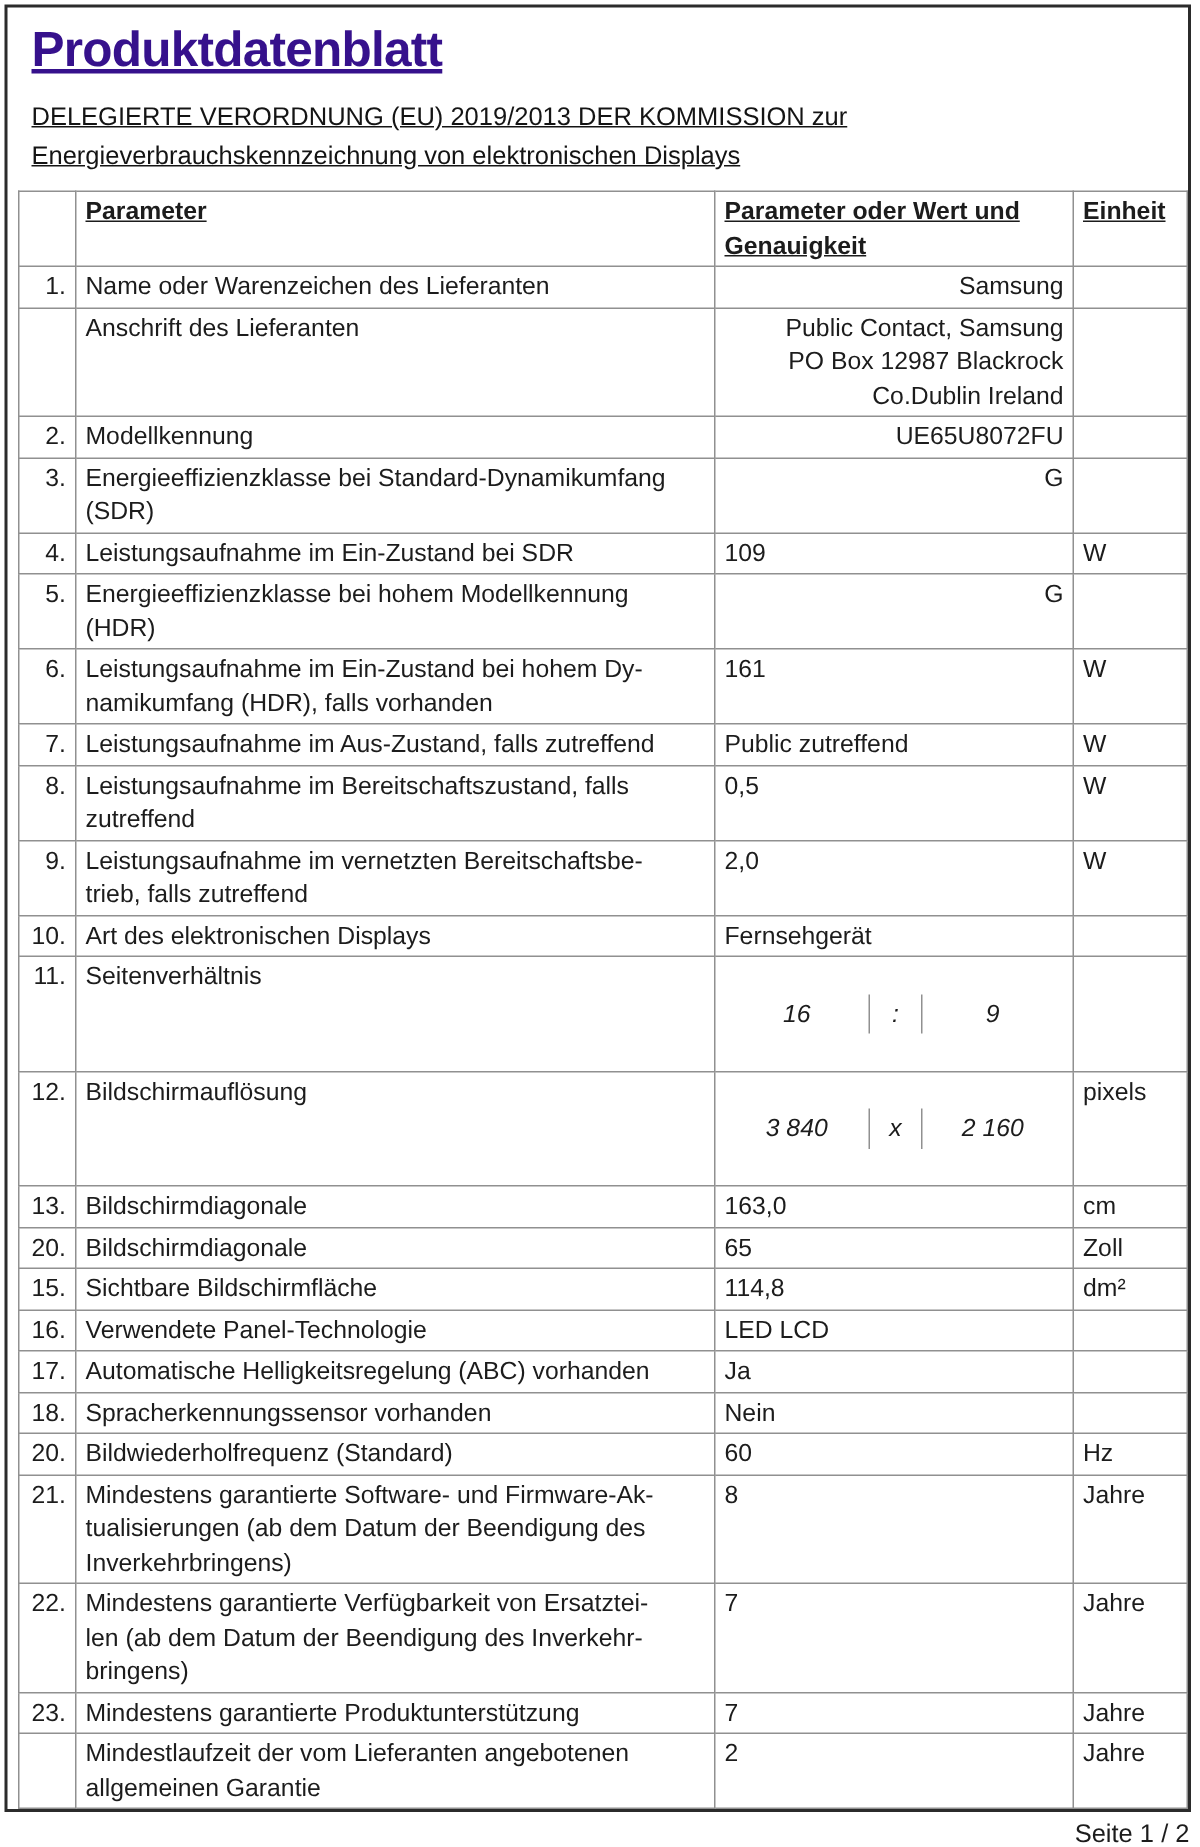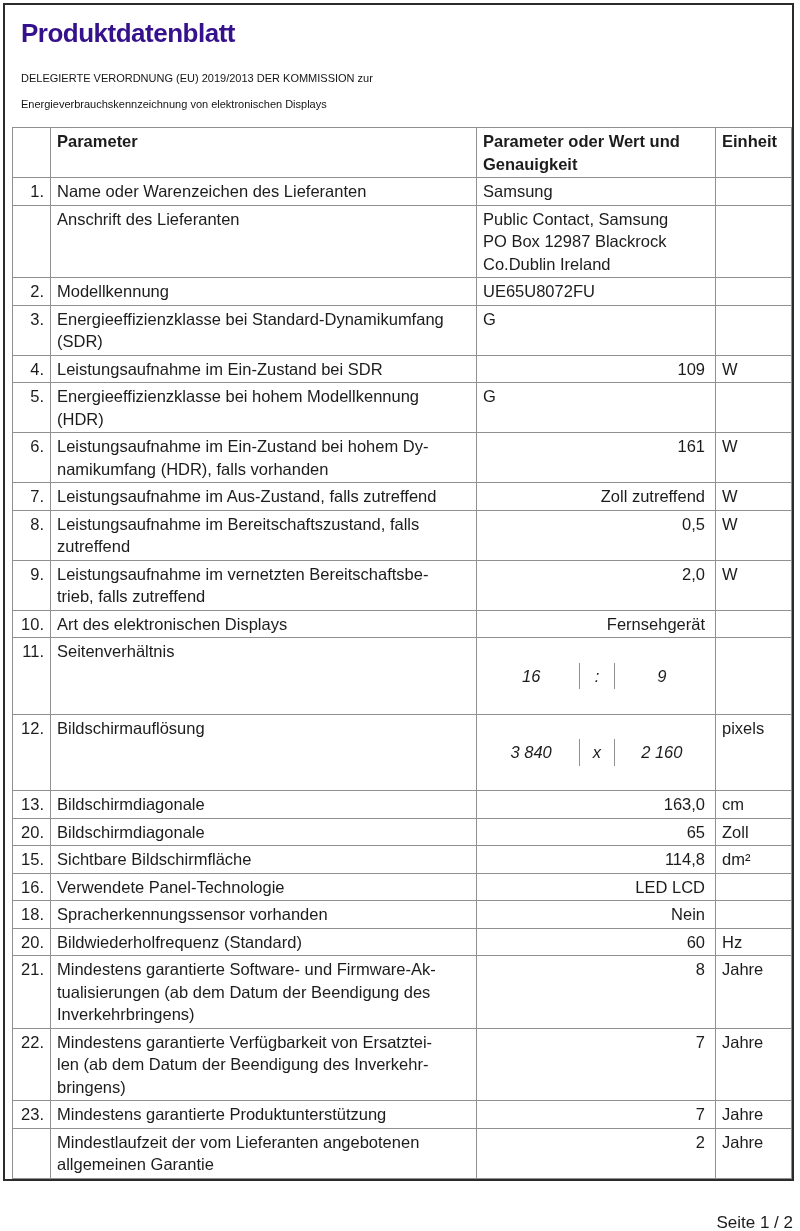--- a/index.html
+++ b/index.html
@@ -8,46 +8,47 @@
     height:1231px; overflow:hidden; position:relative;
     font-family:"Liberation Sans", sans-serif; color:#1c1c1c;
     -webkit-font-smoothing:antialiased;
   }
   .page {
     position:absolute; left:3px; top:3px; width:791px;
     border:2px solid #2b2b2b; background:#ffffff;
   }
   .head { padding:8px 18px 0 16px; }
   .title {
-    font-size:26px; font-weight:bold; letter-spacing:-0.5px;
-    color:#36118c; line-height:40px; margin-bottom:12px;
+    font-size:33px; font-weight:bold; letter-spacing:-0.5px;
+    color:#36118c; line-height:40px; margin-bottom:12px;text-decoration:underline;
   }
   .subtitle {
-    font-size:11px; line-height:26px; white-space:pre-line; color:#141414;
+    font-size:17px; line-height:26px; white-space:pre-line; color:#141414;
     margin-bottom:10px;
+    text-decoration:underline;
   }
   table.sheet {
     border-collapse:collapse; table-layout:fixed;
     width:779px; margin:0 3px 0 7px;
     font-size:16.5px;
   }
   table.sheet td, table.sheet th {
     border:1px solid #909090; vertical-align:top;
     line-height:22.5px; padding:2px 6px;
     white-space:pre-line; overflow:hidden;
   }
-  th { text-align:left; font-weight:bold; }
+  th { text-align:left; font-weight:bold;text-decoration:underline; }
   col.c-num  { width:38px; }
   col.c-par  { width:426px; }
   col.c-val  { width:239px; }
   col.c-unit { width:76px; }
   td.num { text-align:right; padding-right:9px; }
   td.par, th.par { padding-left:10px; }
-  td.val.v-left  { text-align:left;  padding-left:6px; }
-  td.val.v-right { text-align:right; padding-right:10px;margin-top:16px; }
+  td.val.v-left  { text-align:right;  padding-left:6px; }
+  td.val.v-right { padding-right:10px;margin-top:16px; }
   td.unit, th.unit { padding-left:8px; }
   td.nopad { padding:0;font-style:italic; }
   .split { display:flex; width:100%; height:100%; }
   .split span { display:block; text-align:center; padding:2px 0; line-height:22.5px; }
   .sp-a { width:101px; }
   .sp-b { width:37px; border-left:1px solid #909090; border-right:1px solid #909090; }
   .sp-c { width:99px; }
   .footer {
     position:absolute; top:1213px; right:7px;
     font-size:17px; color:#1c1c1c;
@@ -123,21 +124,21 @@
     <tr>
       <td class="num">6.</td>
       <td class="par">Leistungsaufnahme im Ein-Zustand bei hohem Dy-
 namikumfang (HDR), falls vorhanden</td>
       <td class="val v-right">161</td>
       <td class="unit">W</td>
     </tr>
     <tr>
       <td class="num">7.</td>
       <td class="par">Leistungsaufnahme im Aus-Zustand, falls zutreffend</td>
-      <td class="val v-right">Zoll zutreffend</td>
+      <td class="val v-right">Public zutreffend</td>
       <td class="unit">W</td>
     </tr>
     <tr>
       <td class="num">8.</td>
       <td class="par">Leistungsaufnahme im Bereitschaftszustand, falls
 zutreffend</td>
       <td class="val v-right">0,5</td>
       <td class="unit">W</td>
     </tr>
     <tr>
@@ -195,20 +196,26 @@
       <td class="val v-right">114,8</td>
       <td class="unit">dm²</td>
     </tr>
     <tr>
       <td class="num">16.</td>
       <td class="par">Verwendete Panel-Technologie</td>
       <td class="val v-right">LED LCD</td>
       <td class="unit"></td>
     </tr>
     <tr>
+      <td class="num">17.</td>
+      <td class="par">Automatische Helligkeitsregelung (ABC) vorhanden</td>
+      <td class="val v-right">Ja</td>
+      <td class="unit"></td>
+    </tr>
+    <tr>
       <td class="num">18.</td>
       <td class="par">Spracherkennungssensor vorhanden</td>
       <td class="val v-right">Nein</td>
       <td class="unit"></td>
     </tr>
     <tr>
       <td class="num">20.</td>
       <td class="par">Bildwiederholfrequenz (Standard)</td>
       <td class="val v-right">60</td>
       <td class="unit">Hz</td>

